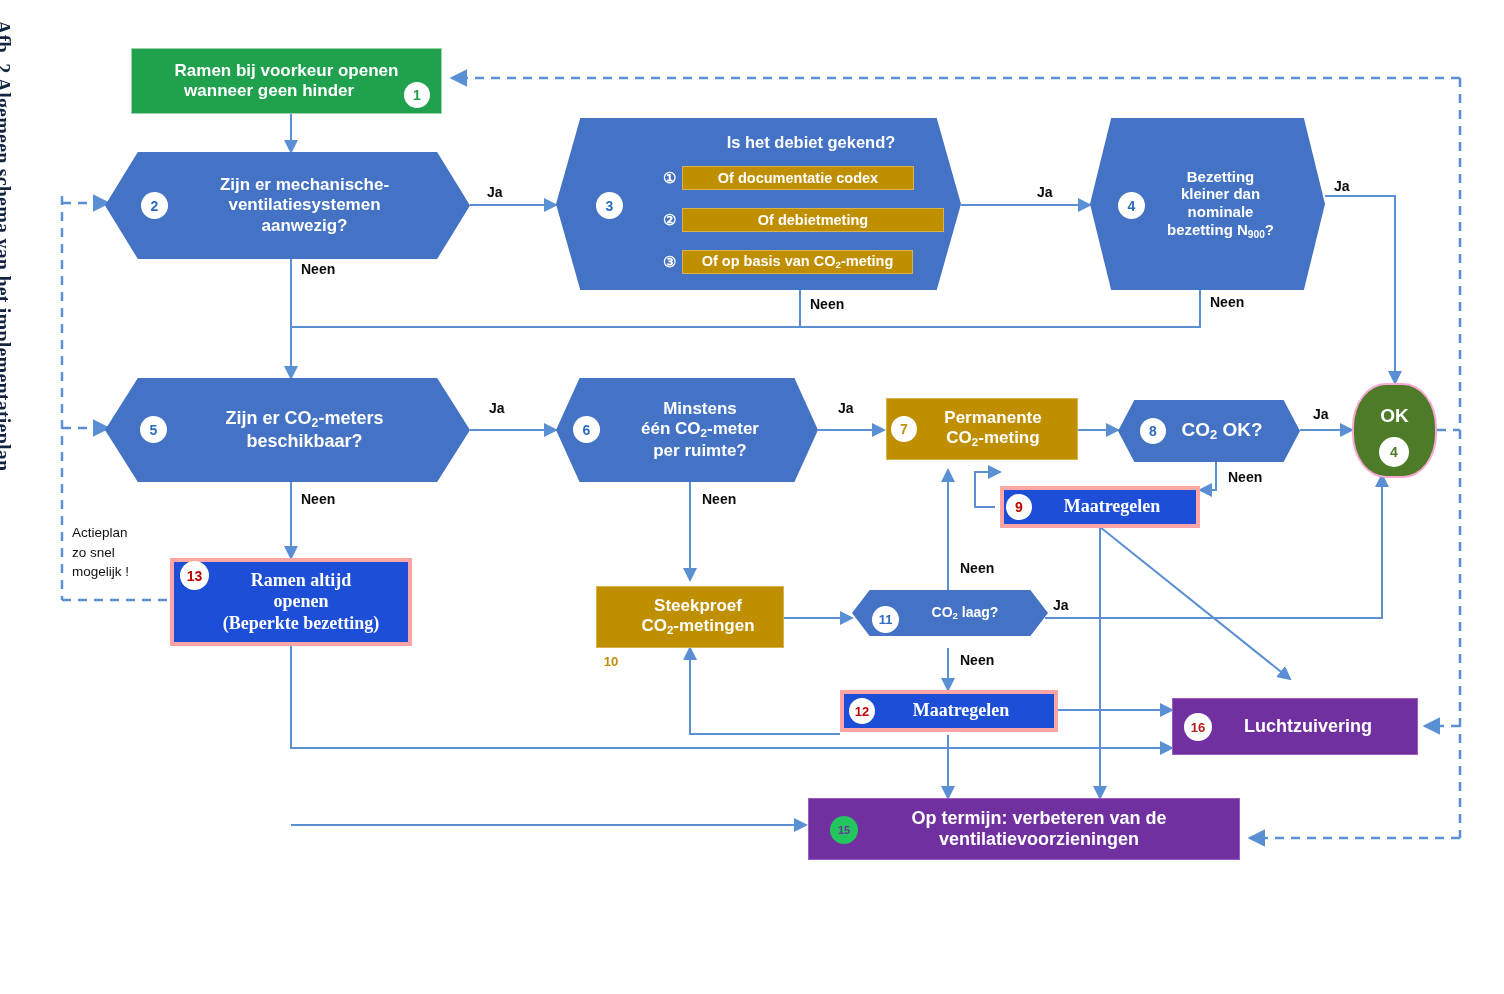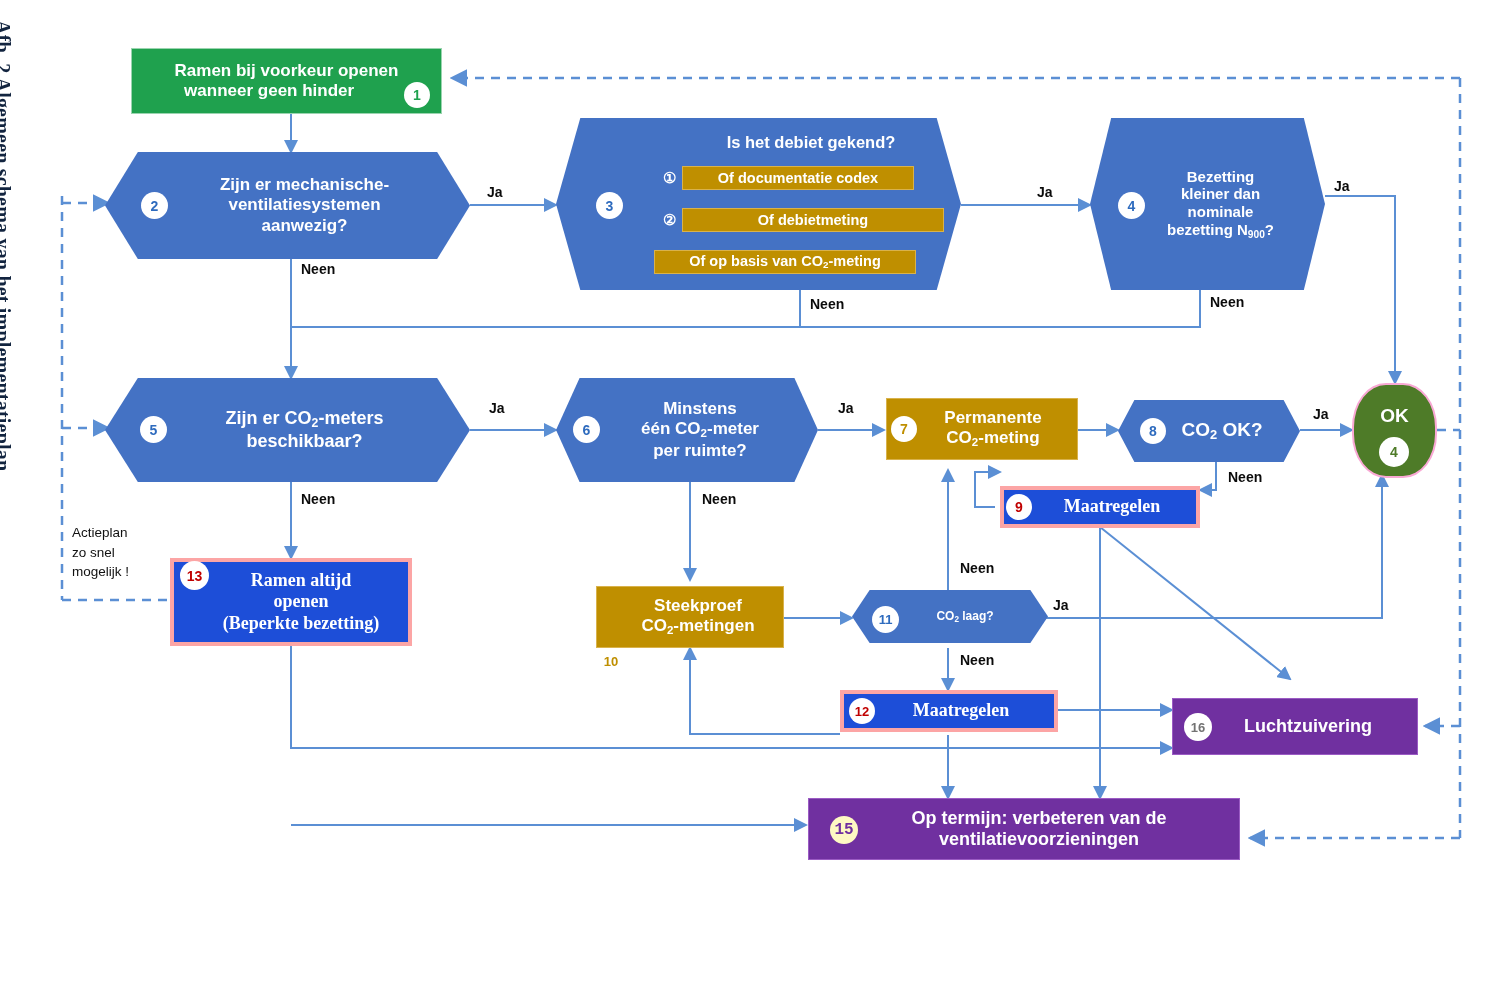--- a/index.html
+++ b/index.html
@@ -195,21 +195,21 @@
   <div class="strip" style="left:682px;top:166px;width:232px;height:24px;">
     <span>Of documentatie codex</span>
   </div>
 
   <div class="circnum" style="left:663px;top:211px;">②</div>
   <div class="strip" style="left:682px;top:208px;width:262px;height:24px;">
     <span>Of debietmeting</span>
   </div>
 
   <div class="circnum" style="left:663px;top:253px;">③</div>
-  <div class="strip" style="left:654px;top:250px;width:262px;height:24px;">
+  <div class="strip" style="left:682px;top:250px;width:231px;height:24px;">
     <span><span>Of op basis van CO</span><sub>2</sub><span>-meting</span></span>
   </div>
 
   <div class="node hex" style="left:1090px;top:118px;width:235px;height:172px;font-size:15px;">
     <div class="txt" style="padding-left:26px;">
       <span>Bezetting</span><br>
       <span>kleiner dan</span><br>
       <span>nominale</span><br>
       <span><span>bezetting N</span><sub>900</sub><span>?</span></span>
     </div>
@@ -270,21 +270,21 @@
   <div class="node rect gold" style="left:596px;top:586px;width:188px;height:62px;font-size:17px;">
     <div class="txt" style="padding-left:16px;">
       <span>Steekproef</span><br>
       <span><span>CO</span><sub>2</sub><span>-metingen</span></span>
     </div>
   </div>
   <div class="badge b-gold" style="left:598px;top:604px;width:26px;height:26px;font-size:13px;margin-top:44px;">
       <span>10</span>
     </div>
 
-  <div class="node hex" style="left:852px;top:590px;width:196px;height:53px;font-size:12px;">
+  <div class="node hex" style="left:852px;top:590px;width:196px;height:46px;font-size:14px;">
     <div class="txt" style="padding-left:30px;">
       <span><span>CO</span><sub>2</sub><span> laag?</span></span>
     </div>
   </div>
   <div class="badge b-blue" style="left:872px;top:606px;width:27px;height:27px;font-size:13px;">
       <span>11</span>
     </div>
 
   <div class="node rect red" style="left:840px;top:690px;width:218px;height:42px;font-size:18px;">
     <div class="txt" style="padding-left:24px;">
@@ -314,30 +314,30 @@
   <div class="badge" style="left:1379px;top:437px;width:30px;height:30px;font-size:14px;background:#fff;color:#4E7B28;">
       <span>4</span>
     </div>
 
   <div class="node rect purple" style="left:808px;top:798px;width:432px;height:62px;font-size:18px;">
     <div class="txt" style="padding-left:30px;">
       <span>Op termijn: verbeteren van de</span><br>
       <span>ventilatievoorzieningen</span>
     </div>
   </div>
-  <div class="badge" style="left:830px;top:816px;width:28px;height:28px;font-size:16px;background:#fef9c3;color:#7030A0;font-family:Liberation Mono, monospace;">
+  <div class="badge" style="left:830px;top:816px;width:28px;height:28px;font-size:11px;background:#22c55e;color:#7030A0;">
       <span>15</span>
     </div>
 
   <div class="node rect purple" style="left:1172px;top:698px;width:246px;height:57px;font-size:18px;">
     <div class="txt" style="padding-left:26px;">
       <span>Luchtzuivering</span>
     </div>
   </div>
-  <div class="badge" style="left:1184px;top:713px;width:28px;height:28px;font-size:13px;background:#fff;color:#737373;">
+  <div class="badge" style="left:1184px;top:713px;width:28px;height:28px;font-size:13px;background:#fff;color:#b91c1c;">
       <span>16</span>
     </div>
 
   <div class="elabel" style="left:487px;top:184px;">Ja</div>
   <div class="elabel" style="left:301px;top:261px;">Neen</div>
 
   <div class="elabel" style="left:1037px;top:184px;">Ja</div>
   <div class="elabel" style="left:810px;top:296px;">Neen</div>
 
   <div class="elabel" style="left:1334px;top:178px;">Ja</div>

